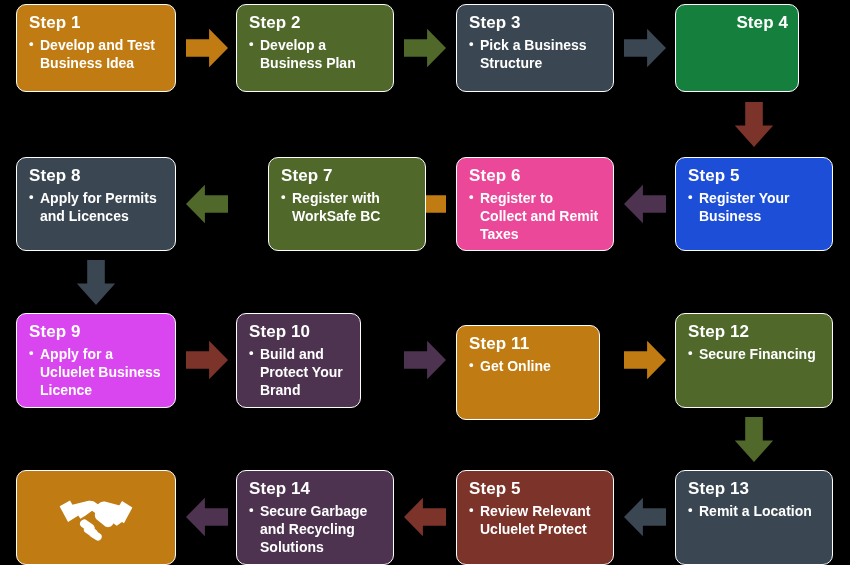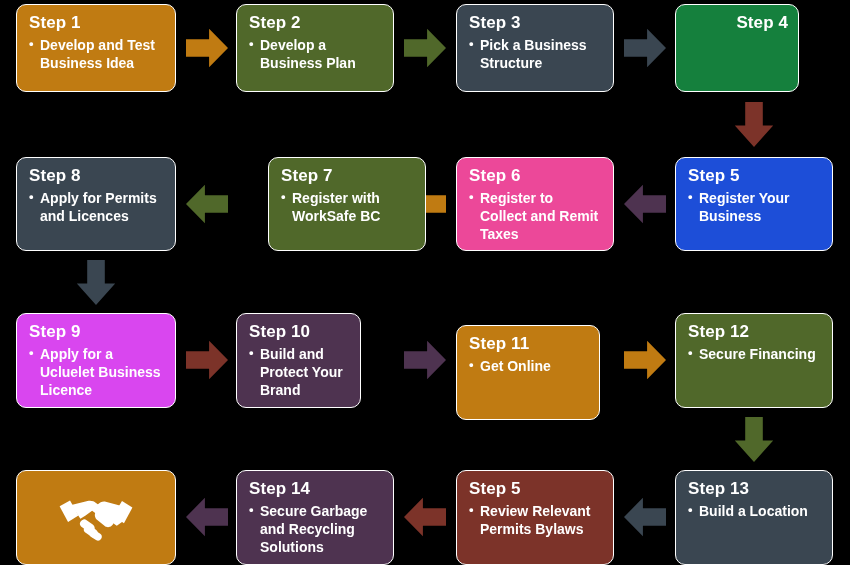--- a/index.html
+++ b/index.html
@@ -223,27 +223,27 @@
     </div>
     <div class="step-box" style="left: 675px; top: 313px; width: 158px; height: 95px; background: rgb(80, 104, 42);">
       <div class="step-title">Step 12</div>
       <ul class="step-bullets">
         <li>Secure Financing</li>
       </ul>
     </div>
     <div class="step-box" style="left: 675px; top: 470px; width: 158px; height: 95px; background: rgb(58, 70, 81);">
       <div class="step-title">Step 13</div>
       <ul class="step-bullets">
-        <li>Build a Location</li>
+        <li>Remit a Location</li>
       </ul>
     </div>
     <div class="step-box" style="left: 456px; top: 470px; width: 158px; height: 95px; background: rgb(124, 51, 41);">
       <div class="step-title">Step 5</div>
       <ul class="step-bullets">
-        <li>Review Relevant Permits Bylaws</li>
+        <li>Review Relevant Ucluelet Protect</li>
       </ul>
     </div>
     <div class="step-box" style="left: 236px; top: 470px; width: 158px; height: 95px; background: rgb(78, 51, 80);">
       <div class="step-title">Step 14</div>
       <ul class="step-bullets">
         <li>Secure Garbage and Recycling Solutions</li>
       </ul>
     </div>
     <div class="icon-box" style="left: 16px; top: 470px; width: 160px; height: 95px; background: rgb(192, 123, 18);">
       <svg width="78" height="52" viewBox="0 0 120 80">

